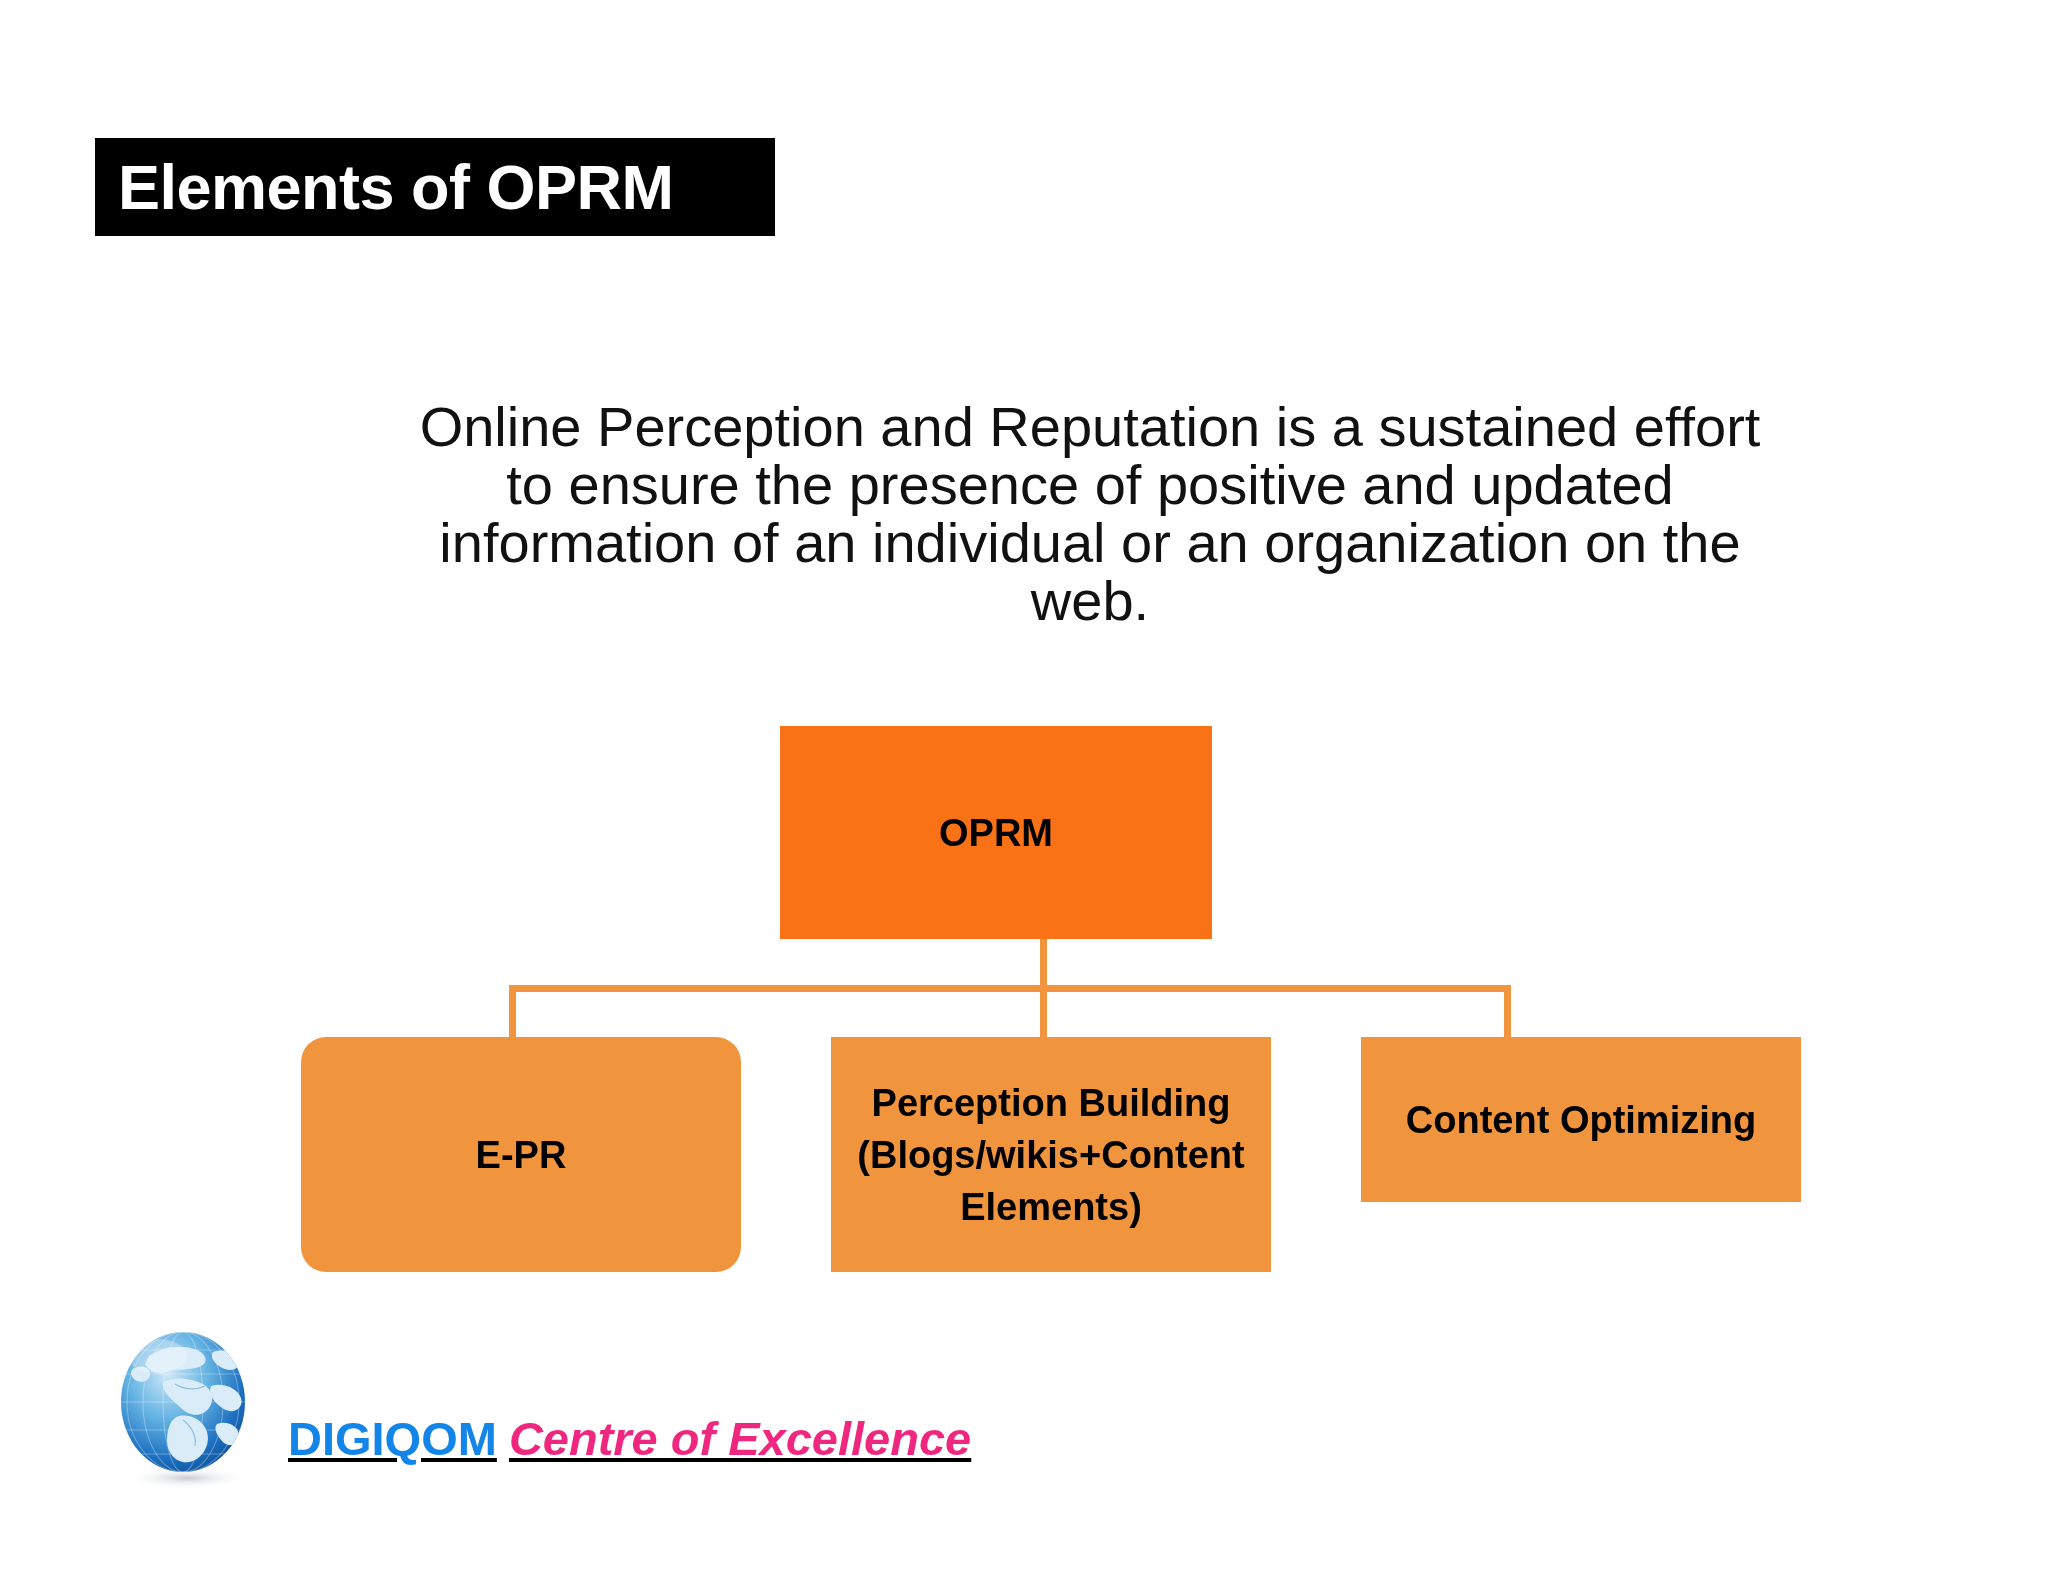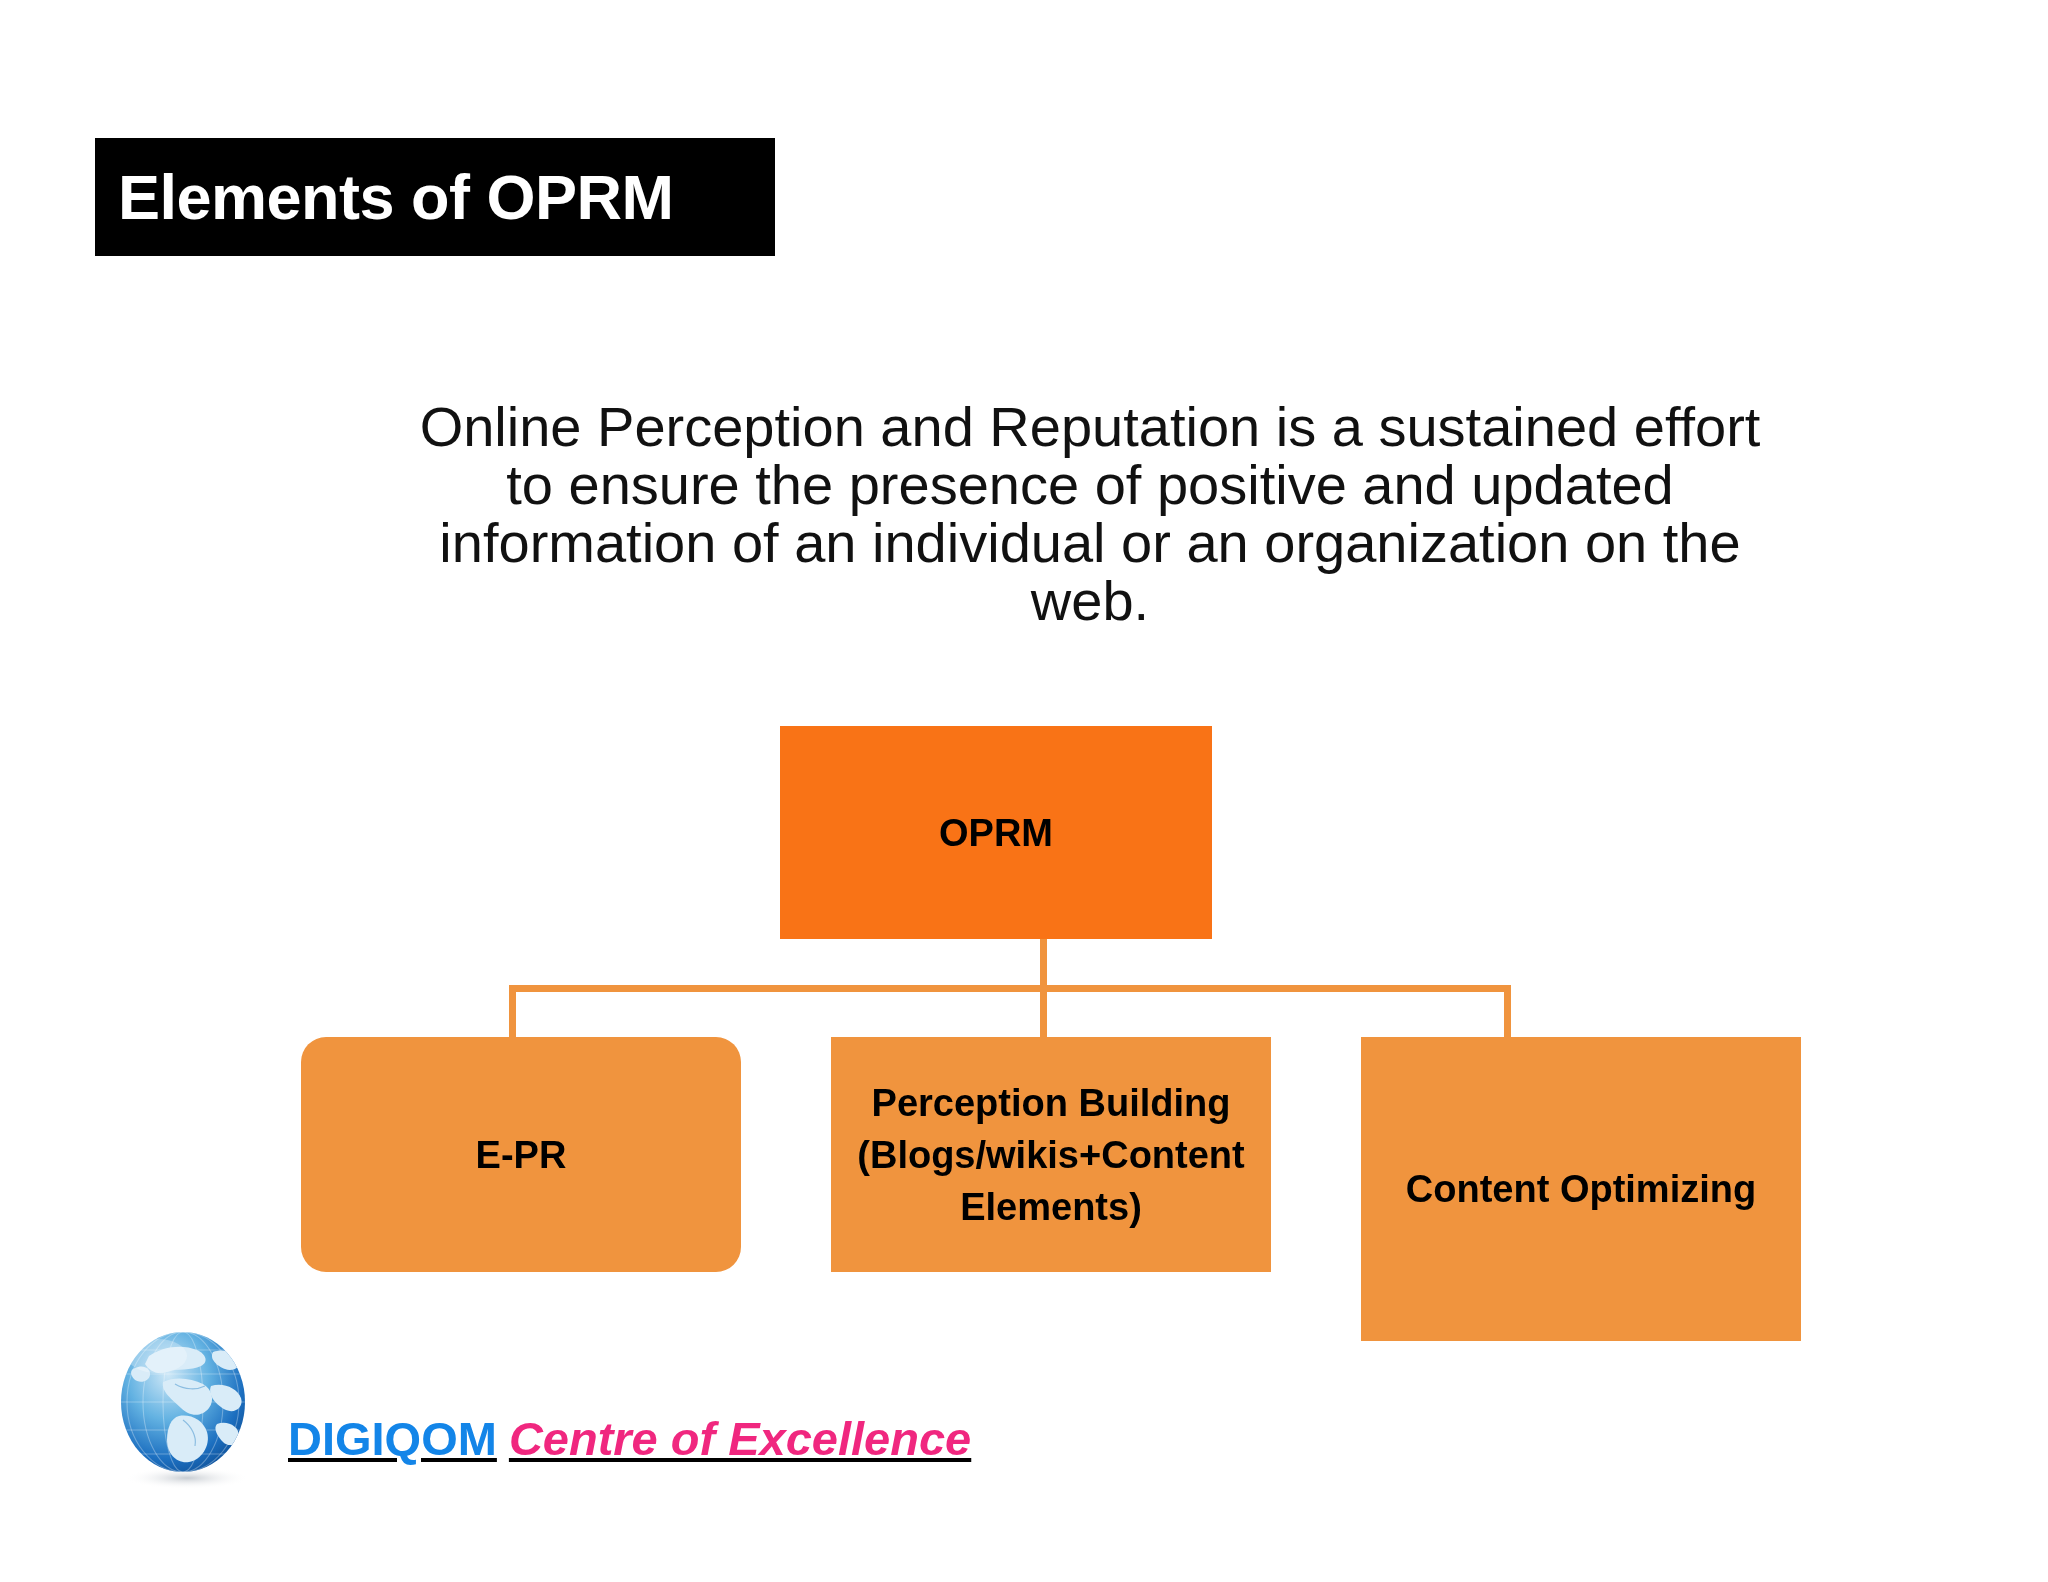--- a/index.html
+++ b/index.html
@@ -17,21 +17,21 @@
     background: #ffffff;
     overflow: hidden;
   }
 
   
   .title-banner {
     position: absolute;
     left: 95px;
     top: 138px;
     width: 680px;
-    height: 118px;
+    height: 98px;
     background: #000000;
     display: flex;
     align-items: center;
   }
   .title-text {
     color: #ffffff;
     font-family: "Liberation Sans", sans-serif;
     font-weight: bold;
     font-size: 63px;
     line-height: 1;
@@ -76,21 +76,21 @@
     line-height: 46px;
   }
   .node-leaf {
     background: #f0943e;
     font-size: 38px;
     line-height: 52px;
     padding: 4px 10px;
   }
   .leaf-1 { left: 301px;  top: 1037px; width: 440px; height: 235px; border-radius: 25px; }
   .leaf-2 { left: 831px;  top: 1037px; width: 440px; height: 235px; text-align: center; }
-  .leaf-3 { left: 1361px; top: 1037px; width: 440px; height: 304px; }
+  .leaf-3 { left: 1361px; top: 1037px; width: 440px; height: 165px; }
 
   .node-label { display: block; }
 
   
   .conn {
     position: absolute;
     background: #f0943e;
   }
   .conn-stem      { left: 1040px; top: 939px;  width: 7px;   height: 50px; }
   .conn-hbar      { left: 509px;  top: 985px;  width: 1002px; height: 7px; }

